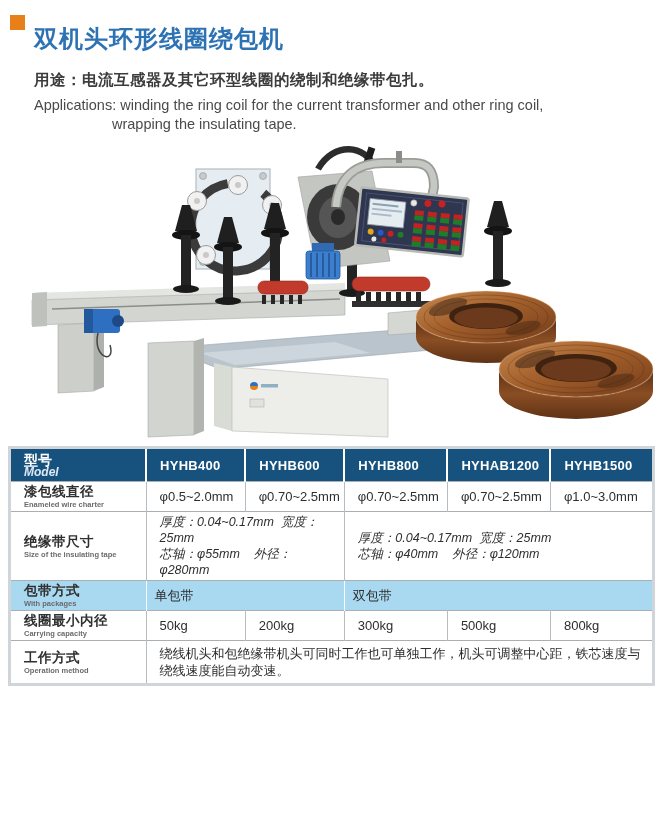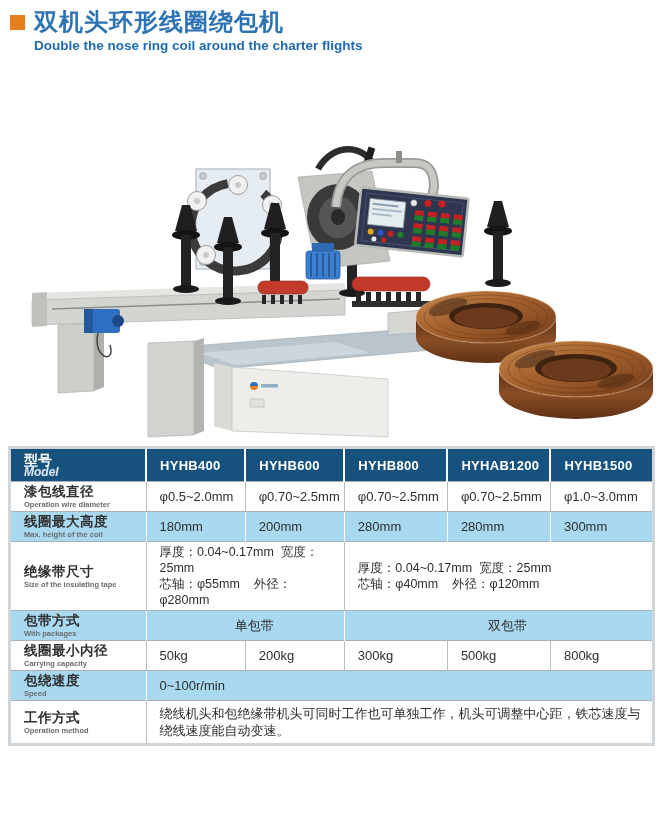--- a/index.html
+++ b/index.html
@@ -12,21 +12,21 @@
   html,body{margin:0;padding:0;background:#ffffff;}
   body{
     width:660px;height:815px;position:relative;overflow:hidden;
     font-family:"Liberation Sans","DejaVu Sans",sans-serif;
     -webkit-font-smoothing:antialiased;
   }
   .page-header{position:absolute;left:10px;top:8px;width:640px;}
   .title-row{display:flex;align-items:flex-start;}
   .bullet{width:15px;height:15px;background:var(--accent-orange);margin-top:7px;flex:0 0 auto;}
   .title-zh{
-    margin:0 0 0 9px;font-size:24px;line-height:28px;font-weight:bold;
+    margin:17px 0 0 9px;font-size:24px;line-height:28px;font-weight:bold;
     color:var(--title-blue);letter-spacing:1px;
   }
   .subtitle-en{
     margin:2px 0 0 24px;font-size:13.5px;font-weight:bold;color:var(--sub-blue);
   }
   .usage{margin:17px 0 0 24px;}
   .usage-zh{margin:0 0 6px;font-size:15.5px;font-weight:600;color:#3c3c3c;letter-spacing:0.5px;}
   .usage-en{margin:0 0 3px;font-size:14.5px;color:#4a4a4a;}
   .usage-en.indent{padding-left:78px;}
 
@@ -51,33 +51,37 @@
     background:var(--hdr-blue);color:#ffffff;border-left:2px solid #ffffff;
   }
   .spec-table thead th:first-child{border-left:none;}
   .model-name{font-weight:bold;font-size:13px;letter-spacing:0.3px;}
   .hdr-zh{font-size:14px;font-weight:bold;line-height:15px;}
   .hdr-en{font-size:12px;line-height:9px;color:#dce8f2;font-style:italic;}
   .lz{font-size:13.5px;font-weight:600;color:#303030;line-height:16px;letter-spacing:0.5px;}
   .le{font-size:7.5px;color:#6b6b6b;line-height:9px;}
   tr.shade td,tr.shade th{background:var(--shade-blue);}
   tr.shade td{border-left-color:#fdfdfd;}
-  td.center{text-align:center;padding-left:24px;}
-  td .ln{line-height:16px;font-size:12.5px;}
+  td.center{padding-left:8px;}
+  td .ln{line-height:16px;font-size:12.5px;font-style:italic;}
   td.wrap{line-height:17px;padding-top:4px;padding-bottom:4px;}
 </style>
 </head>
 <body>
 
 <header class="page-header">
   <div class="title-row">
     <span class="bullet"></span>
     <h1 class="title-zh">双机头环形线圈绕包机</h1>
   </div>
-  <div class="subtitle-en">Double the nose ring coil around the charter flights</div>
+  <div class="usage">
+    <p class="usage-zh">用途：电流互感器及其它环型线圈的绕制和绝缘带包扎。</p>
+    <p class="usage-en">Applications: winding the ring coil for the current transformer and other ring coil,</p>
+    <p class="usage-en indent">wrapping the insulating tape.</p>
+  </div>
 </header>
 
 <figure class="photo">
   <svg viewBox="0 0 660 300" width="660" height="300" xmlns="http://www.w3.org/2000/svg">
     <defs>
       <linearGradient id="copTop" x1="0" y1="0" x2="1" y2="1">
         <stop offset="0" stop-color="#c8884f"></stop>
         <stop offset="0.45" stop-color="#a3602c"></stop>
         <stop offset="0.75" stop-color="#8a4c22"></stop>
         <stop offset="1" stop-color="#6f3a18"></stop>
@@ -349,38 +353,27 @@
         <th class="model-name">HYHB600</th>
         <th class="model-name">HYHB800</th>
         <th class="model-name">HYHAB1200</th>
         <th class="model-name">HYHB1500</th>
       </tr>
     </thead>
   <tbody id="spec-tbody">
       <tr>
         <th>
           <div class="lz">漆包线直径</div>
-          <div class="le">Operation wire diameter</div>
+          <div class="le">Enameled wire charter</div>
         </th>
         <td>φ0.5~2.0mm</td>
         <td>φ0.70~2.5mm</td>
         <td>φ0.70~2.5mm</td>
         <td>φ0.70~2.5mm</td>
         <td>φ1.0~3.0mm</td>
-      </tr>
-      <tr class="shade">
-        <th>
-          <div class="lz">线圈最大高度</div>
-          <div class="le">Max. height of the coil</div>
-        </th>
-        <td>180mm</td>
-        <td>200mm</td>
-        <td>280mm</td>
-        <td>280mm</td>
-        <td>300mm</td>
       </tr>
       <tr>
         <th>
           <div class="lz">绝缘带尺寸</div>
           <div class="le">Size of the insulating tape</div>
         </th>
         <td colspan="2">
           <div class="ln">厚度：0.04~0.17mm&nbsp;&nbsp;宽度：25mm</div>
           <div class="ln">芯轴：φ55mm&nbsp;&nbsp;&nbsp;&nbsp;外径：φ280mm</div>
         </td>
@@ -401,27 +394,20 @@
         <th>
           <div class="lz">线圈最小内径</div>
           <div class="le">Carrying capacity</div>
         </th>
         <td>50kg</td>
         <td>200kg</td>
         <td>300kg</td>
         <td>500kg</td>
         <td>800kg</td>
       </tr>
-      <tr class="shade">
-        <th>
-          <div class="lz">包绕速度</div>
-          <div class="le">Speed</div>
-        </th>
-        <td colspan="5">0~100r/min</td>
-      </tr>
       <tr>
         <th>
           <div class="lz">工作方式</div>
           <div class="le">Operation method</div>
         </th>
         <td class="wrap" colspan="5">绕线机头和包绝缘带机头可同时工作也可单独工作，机头可调整中心距，铁芯速度与绕线速度能自动变速。</td>
       </tr>
     </tbody>
 </table>
 

